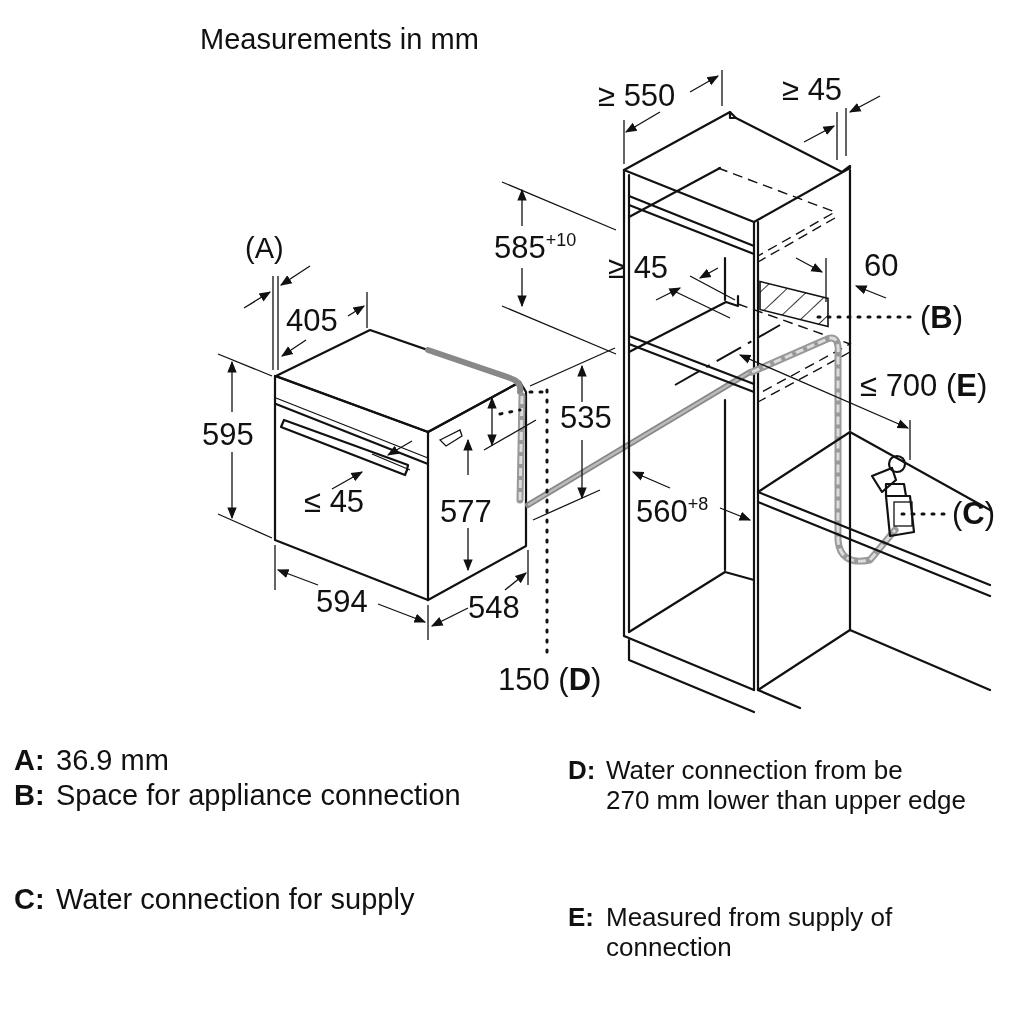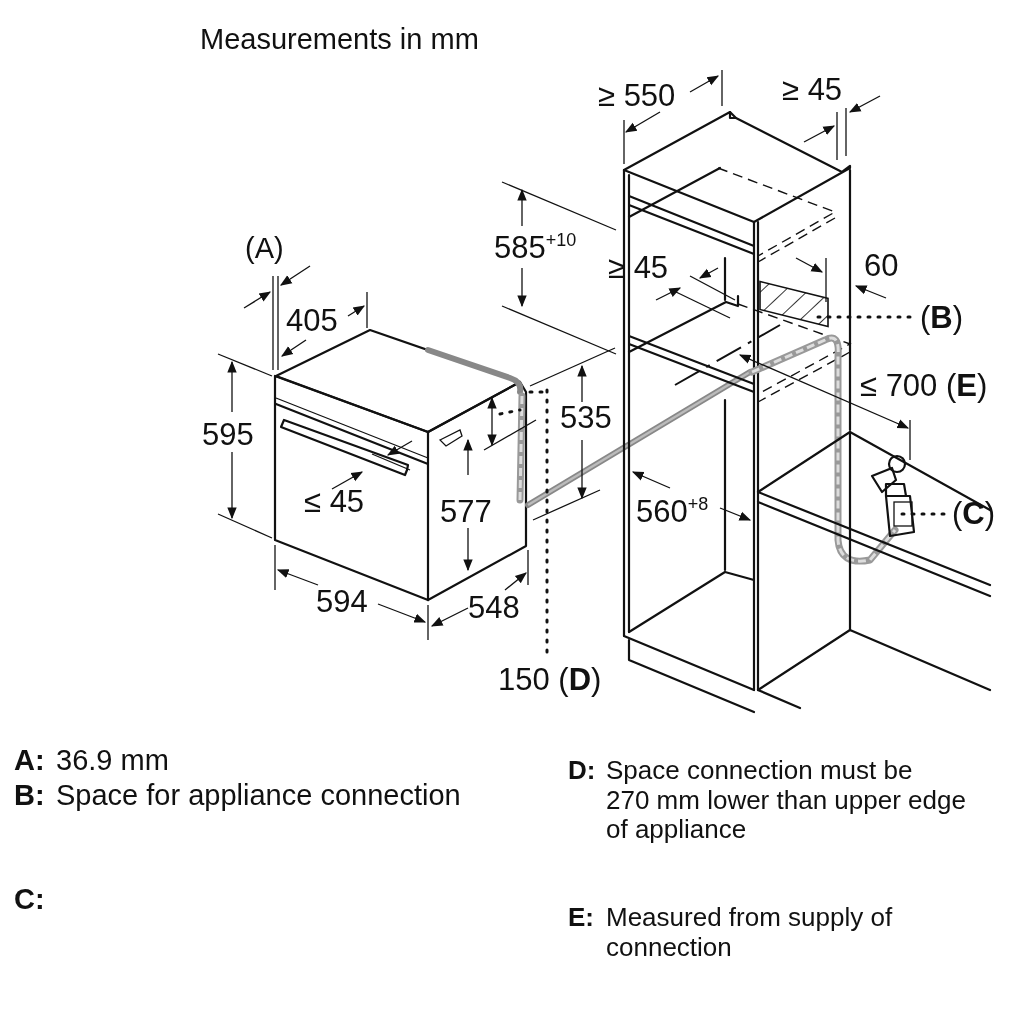--- a/index.html
+++ b/index.html
@@ -237,35 +237,32 @@
       <span class="key">B:</span>
       <span>Space for appliance connection</span>
     </div>
   <div class="row">
       <span class="key"></span>
     </div>
 </div>
 <div class="legend" id="legend-c">
   <div class="row">
       <span class="key">C:</span>
+      <span>Water connection for supply</span>
     </div>
 </div>
 <div class="legend right" id="legend-d">
   <div class="row">
       <span class="key">D:</span>
-      <span>Space connection must be</span>
+      <span>Water connection from be</span>
     </div>
   <div class="row">
       <span class="key"></span>
       <span>270 mm lower than upper edge</span>
     </div>
-  <div class="row">
-      <span class="key"></span>
-      <span>of appliance</span>
-    </div>
 </div>
 <div class="legend right" id="legend-e">
   <div class="row">
       <span class="key">E:</span>
       <span>Measured from supply of</span>
     </div>
   <div class="row">
       <span class="key"></span>
       <span>connection</span>
     </div>

